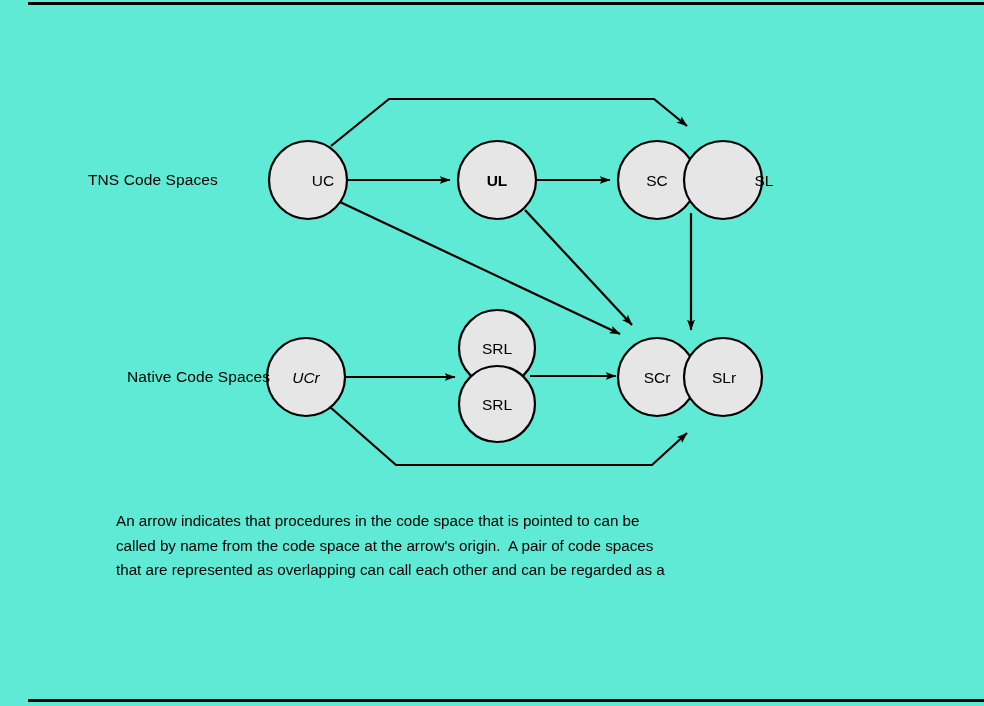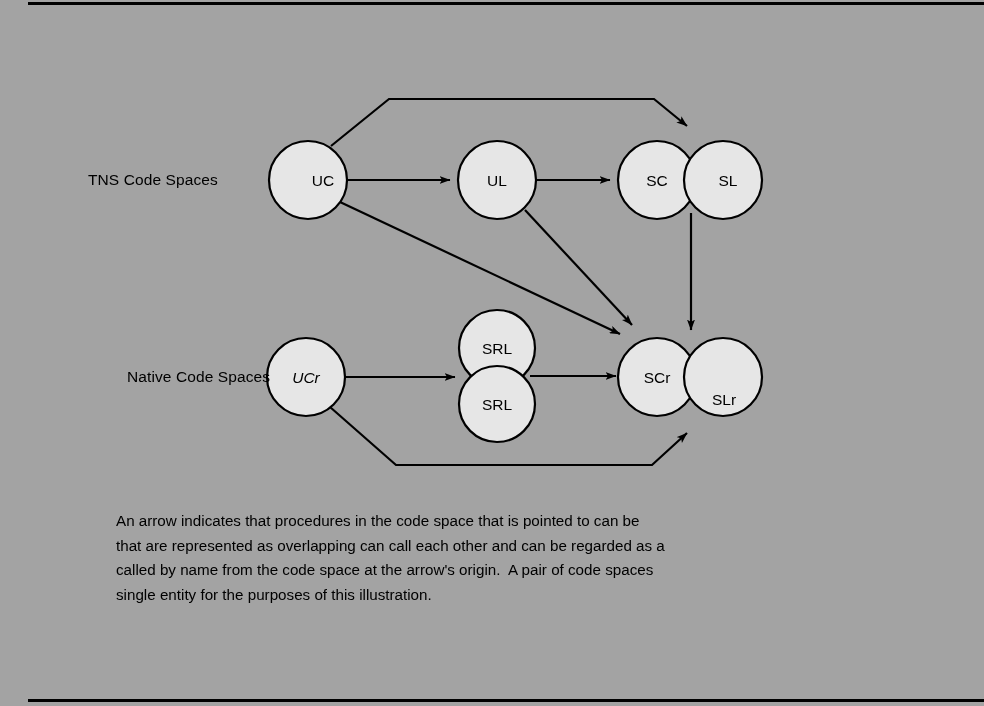--- a/index.html
+++ b/index.html
@@ -8,21 +8,21 @@
     background: #ffffff;
   }
   body {
     font-family: "Liberation Sans", sans-serif;
     color: #000000;
   }
   #page {
     position: relative;
     width: 984px;
     height: 706px;
-    background: #a3a3a3;
+    background: #5eead4;
     overflow: hidden;
   }
   .rule {
     position: absolute;
     left: 28px;
     width: 956px;
     height: 3px;
     background: #000000;
   }
   #rule-top { top: 2px; }
@@ -113,29 +113,28 @@
       <circle cx="497" cy="404" r="38"></circle>
       <circle cx="657" cy="377" r="39"></circle>
       <circle cx="723" cy="377" r="39"></circle>
     </g>
   </svg>
 
   <div class="row-label" id="label-tns">TNS Code Spaces</div>
   <div class="row-label" id="label-native">Native Code Spaces</div>
 
   <div class="node-text" style="left:308px; top:181px;margin-left:15px;">UC</div>
-  <div class="node-text" style="left:497px; top:181px;">UL</div>
+  <div class="node-text" style="left:497px; top:181px;font-weight:bold;">UL</div>
   <div class="node-text" style="left:657px; top:181px;text-align:center;">SC</div>
-  <div class="node-text" style="left:728px; top:181px;">SL</div>
+  <div class="node-text" style="left:764px; top:181px;">SL</div>
   <div class="node-text" style="left:306px; top:378px;font-style:italic;">UCr</div>
   <div class="node-text" style="left:497px; top:349px;">SRL</div>
   <div class="node-text" style="left:497px; top:405px;">SRL</div>
   <div class="node-text" style="left:657px; top:378px;">SCr</div>
-  <div class="node-text" style="left:724px; top:400px;">SLr</div>
+  <div class="node-text" style="left:724px; top:378px;">SLr</div>
 
   <div id="caption">
     <span>An arrow indicates that procedures in the code space that is pointed to can be</span>
+    <span>called by name from the code space at the arrow's origin.  A pair of code spaces</span>
     <span>that are represented as overlapping can call each other and can be regarded as a</span>
-    <span>called by name from the code space at the arrow's origin.  A pair of code spaces</span>
-    <span>single entity for the purposes of this illustration.</span>
   </div>
 
 </div>
 
 </body></html>

